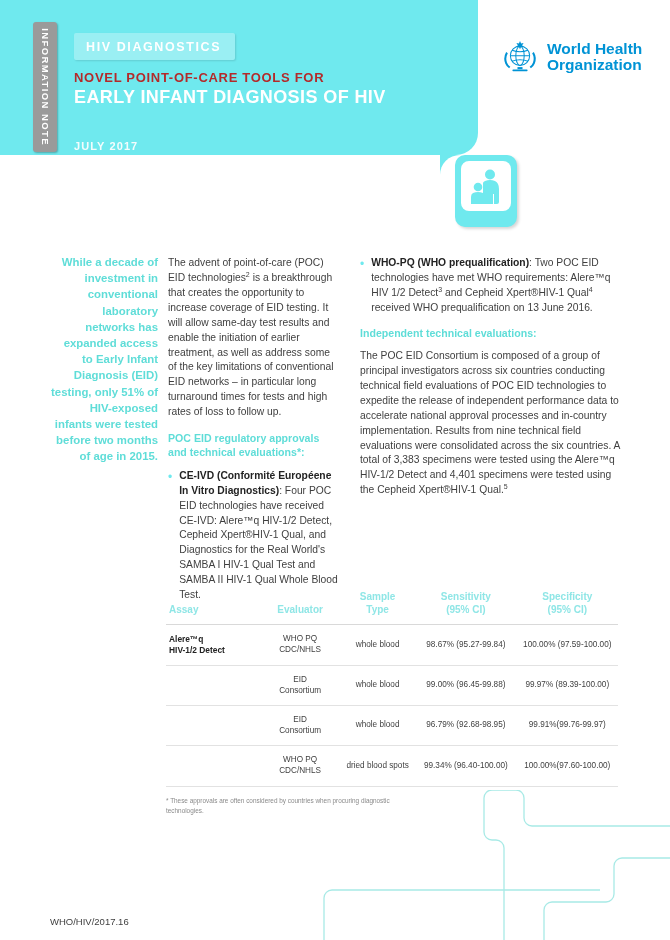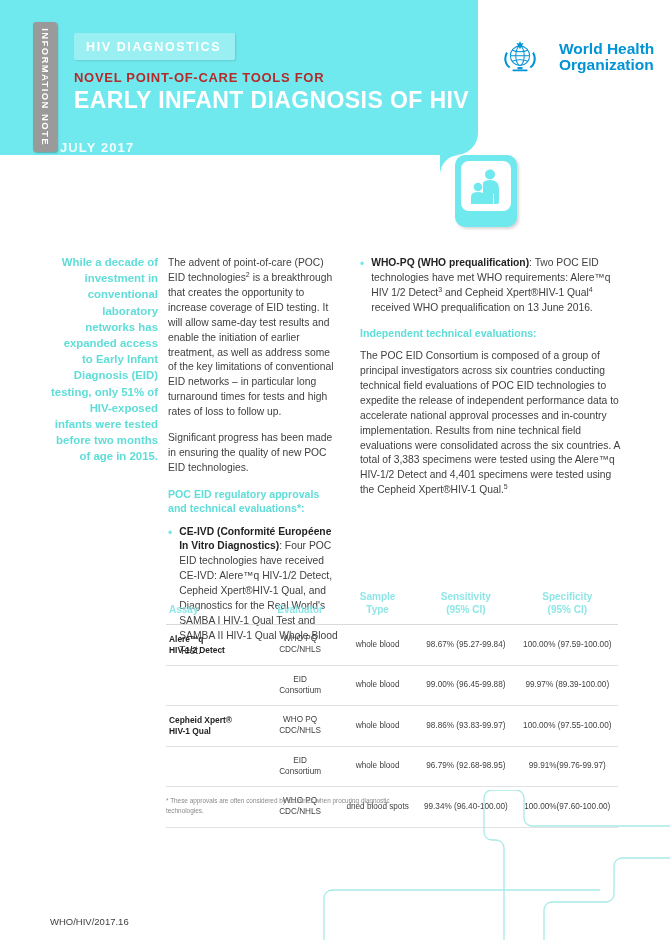--- a/index.html
+++ b/index.html
@@ -98,43 +98,43 @@
     font-size: 13px;
     font-weight: bold;
     letter-spacing: 0.7px;
     opacity: 0.93;
   }
   .title-main {
     position: absolute;
     left: 74px;
     top: 87px;
     color: #ffffff;
-    font-size: 23px;
+    font-size: 18px;
     font-weight: bold;
     letter-spacing: 0.4px;
   }
   .title-date {
     position: absolute;
-    left: 60px;
+    left: 74px;
     top: 140px;
     color: #ffffff;
-    font-size: 13px;
+    font-size: 11px;
     font-weight: bold;
     letter-spacing: 1.1px;
     opacity: 0.92;
   }
 
   
   .who-logo {
     position: absolute;
     left: 499px;
     top: 36px;
     display: flex;
     align-items: center;
-    gap: 18px;
+    gap: 6px;
   }
   .who-emblem { width: 42px; height: 42px; flex: 0 0 42px; }
   .who-words {
     color: #0093D5;
     font-size: 15.5px;
     font-weight: bold;
     line-height: 1.05;
   }
 
   
@@ -333,21 +333,20 @@
         <path d="M7 27 q5-2 10 0 q2 1 2 4 l0 7 l-14 0 l0-7 q0-3 2-4z"></path>
       </g>
     </svg>
   </div>
 </div>
 
 <div class="pullquote">While a decade of investment in conventional laboratory networks has expanded access to Early Infant Diagnosis (EID) testing, only 51% of HIV-exposed infants were tested before two months of age in 2015.</div>
 
 <div class="col-mid">
   <p><span>The advent of point-of-care (POC) EID technologies</span><sup>2</sup><span> is a breakthrough that creates the opportunity to increase coverage of EID testing. It will allow same-day test results and enable the initiation of earlier treatment, as well as address some of the key limitations of conventional EID networks – in particular long turnaround times for tests and high rates of loss to follow up.</span></p>
-  <p>Significant progress has been made in ensuring the quality of new POC EID technologies.</p>
   <div class="sec-head">POC EID regulatory approvals and technical evaluations*:</div>
   <div class="bullet-row">
     <div class="bullet-dot">•</div>
     <div class="bullet-text"><b>CE-IVD (Conformité Européene In Vitro Diagnostics)</b><span>: Four POC EID technologies have received CE-IVD: Alere™q HIV-1/2 Detect, Cepheid Xpert®HIV-1 Qual, and Diagnostics for the Real World's SAMBA I HIV-1 Qual Test and SAMBA II HIV-1 Qual Whole Blood Test.</span></div>
   </div>
 </div>
 
 <div class="col-right">
   <div class="bullet-row">
     <div class="bullet-dot">•</div>
@@ -398,33 +397,20 @@
         <td class="assay"></td>
         <td>
           <div>EID</div>
           <div>Consortium</div>
         </td>
         <td>whole blood</td>
         <td>99.00% (96.45-99.88)</td>
         <td>99.97% (89.39-100.00)</td>
       </tr>
       <tr>
-        <td class="assay">
-          <div>Cepheid Xpert®</div>
-          <div>HIV-1 Qual</div>
-        </td>
-        <td>
-          <div>WHO PQ</div>
-          <div>CDC/NHLS</div>
-        </td>
-        <td>whole blood</td>
-        <td>98.86% (93.83-99.97)</td>
-        <td>100.00% (97.55-100.00)</td>
-      </tr>
-      <tr>
         <td class="assay"></td>
         <td>
           <div>EID</div>
           <div>Consortium</div>
         </td>
         <td>whole blood</td>
         <td>96.79% (92.68-98.95)</td>
         <td>99.91%(99.76-99.97)</td>
       </tr>
       <tr>

